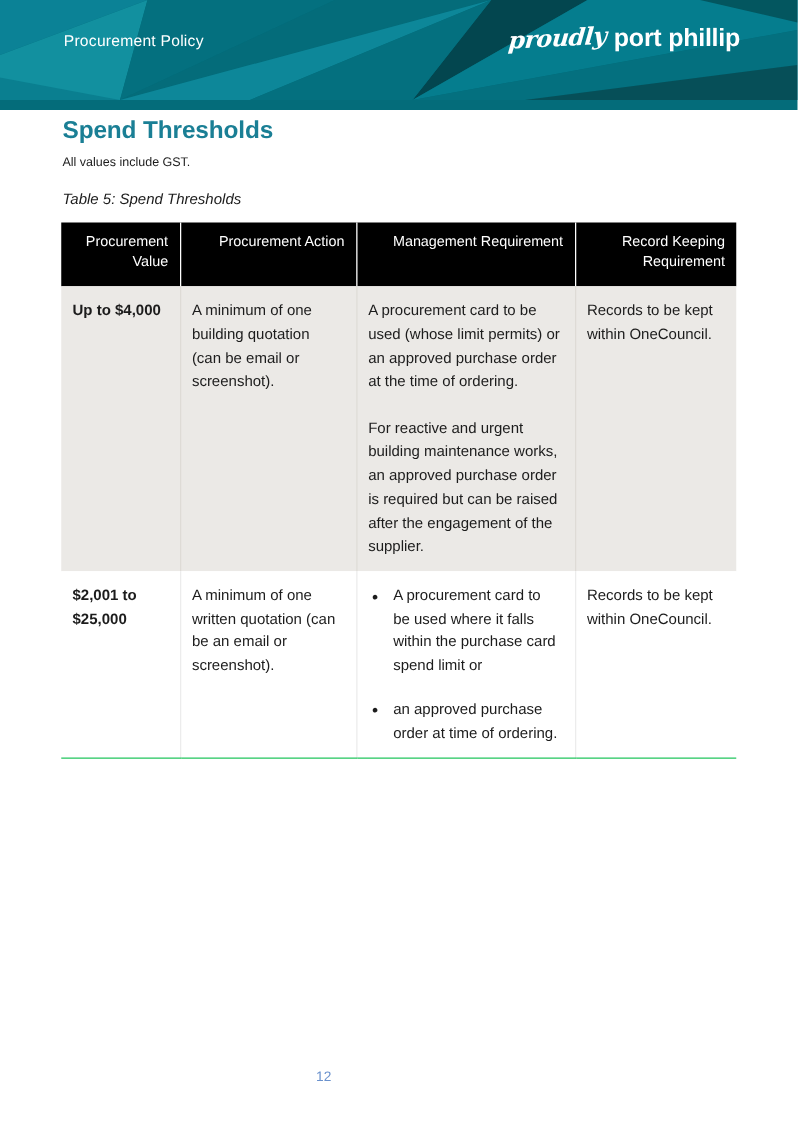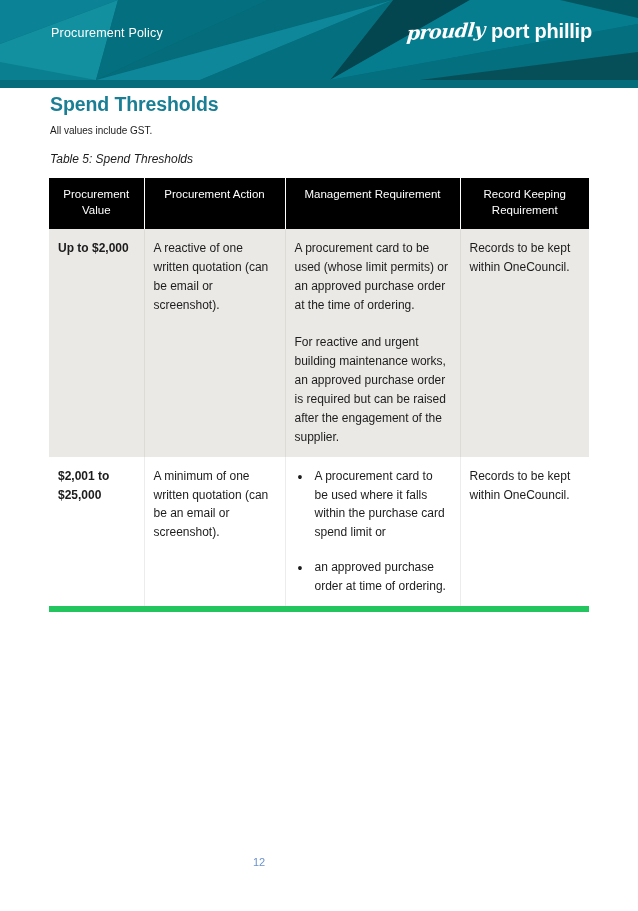--- a/index.html
+++ b/index.html
@@ -122,21 +122,21 @@
     top: 98px;
     width: 540px;
     border-collapse: collapse;
     table-layout: fixed;
   }
   .spend-table th {
     background: #000000;
     color: #ffffff;
     font-weight: 400;
     font-size: 11.5px;
-    text-align: center;
+    text-align: right;
     vertical-align: top;
     padding: 9px 9px 11px 9px;
     line-height: 1.35;
     border-right: 1px solid #ffffff;
     border-left: none;
   }
   .spend-table th:last-child {
     border-right: none;
   }
   .spend-table td {
@@ -152,21 +152,21 @@
   }
   .spend-table tr.row-shaded td {
     background: #ebe9e6;
     border-right-color: #dedbd6;
   }
   .spend-table tr.row-plain td {
     background: #ffffff;
     border-right-color: #ececec;
   }
   .spend-table tr.row-last td {
-    border-bottom: 6px solid #22c55e;
+    border-bottom: 1px solid #22c55e;
   }
   .cell-strong {
     font-weight: 700;
   }
   .cell-para {
     margin: 0;
   }
   .cell-para + .cell-para {
     margin-top: 18px;
   }
@@ -257,22 +257,22 @@
         <tr>
           <th>Procurement Value</th>
           <th>Procurement Action</th>
           <th>Management Requirement</th>
           <th>Record Keeping Requirement</th>
         </tr>
       </thead>
       <tbody>
 
         <tr class="row-shaded">
-          <td class="cell-strong">Up to $2,000</td>
-          <td>A reactive of one written quotation (can be email or screenshot).</td>
+          <td class="cell-strong">Up to $4,000</td>
+          <td>A minimum of one building quotation (can be email or screenshot).</td>
           <td>
             <p class="cell-para">A procurement card to be used (whose limit permits) or an approved purchase order at the time of ordering.</p>
             <p class="cell-para">For reactive and urgent building maintenance works, an approved purchase order is required but can be raised after the engagement of the supplier.</p>
           </td>
           <td>Records to be kept within OneCouncil.</td>
         </tr>
 
         <tr class="row-plain row-last">
           <td class="cell-strong">$2,001 to $25,000</td>
           <td>A minimum of one written quotation (can be an email or screenshot).</td>

